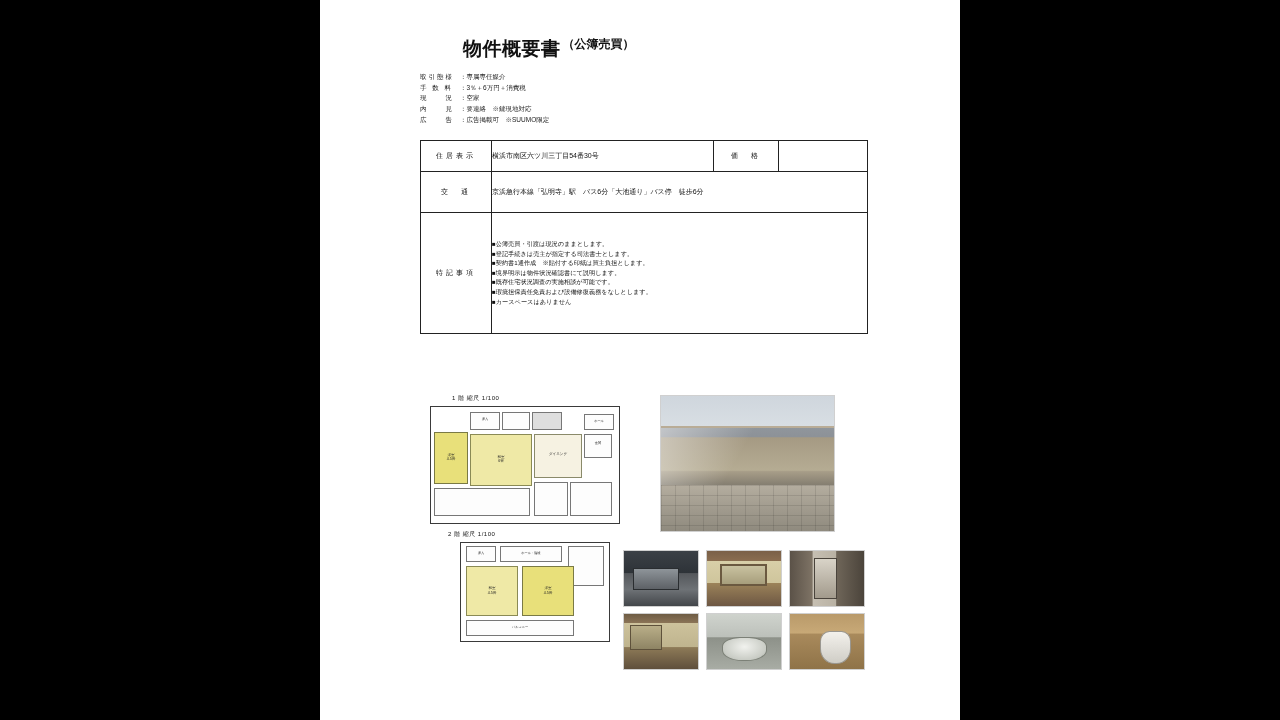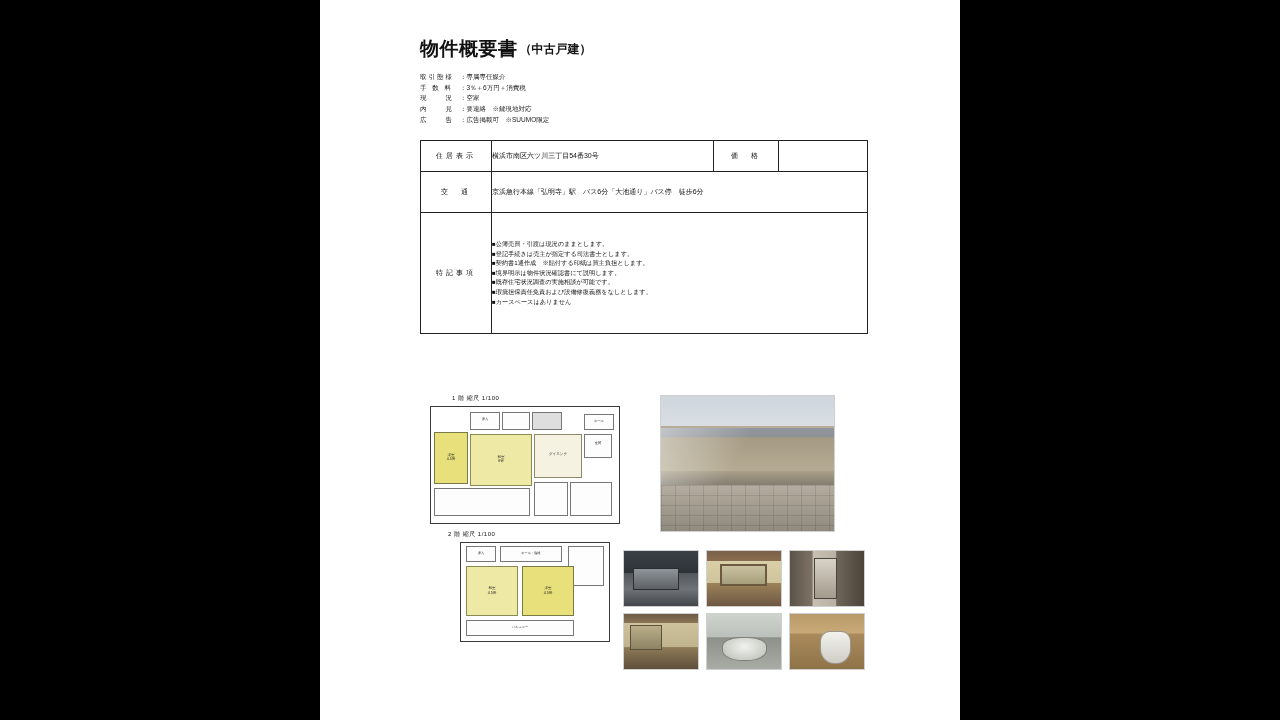--- a/index.html
+++ b/index.html
@@ -22,22 +22,23 @@
     background: #ffffff;
   }
   .doc {
     position: absolute;
     left: 100px;
     top: 36px;
     width: 460px;
   }
   .title-row {
     display: flex;
-    align-items: center;
+    align-items: flex-start;
     margin-bottom: 10px;
+    margin-left: 43px;
   }
   .title-main {
     font-size: 19px;
     font-weight: bold;
     color: #111;
     letter-spacing: 0.5px;
   }
   .title-sub {
     font-size: 12px;
     font-weight: bold;
@@ -247,21 +248,21 @@
 </style>
 </head>
 <body>
 
 <div class="page">
 
   <div class="doc">
 
     <div class="title-row">
       <span class="title-main">物件概要書</span>
-      <span class="title-sub">（中古戸建）</span>
+      <span class="title-sub">（公簿売買）</span>
     </div>
 
     <div class="meta">
       <div class="meta-row">
         <span class="meta-label">取引態様</span><span>：専属専任媒介</span>
       </div>
       <div class="meta-row">
         <span class="meta-label">手 数 料</span><span>：3％＋6万円＋消費税</span>
       </div>
       <div class="meta-row">

